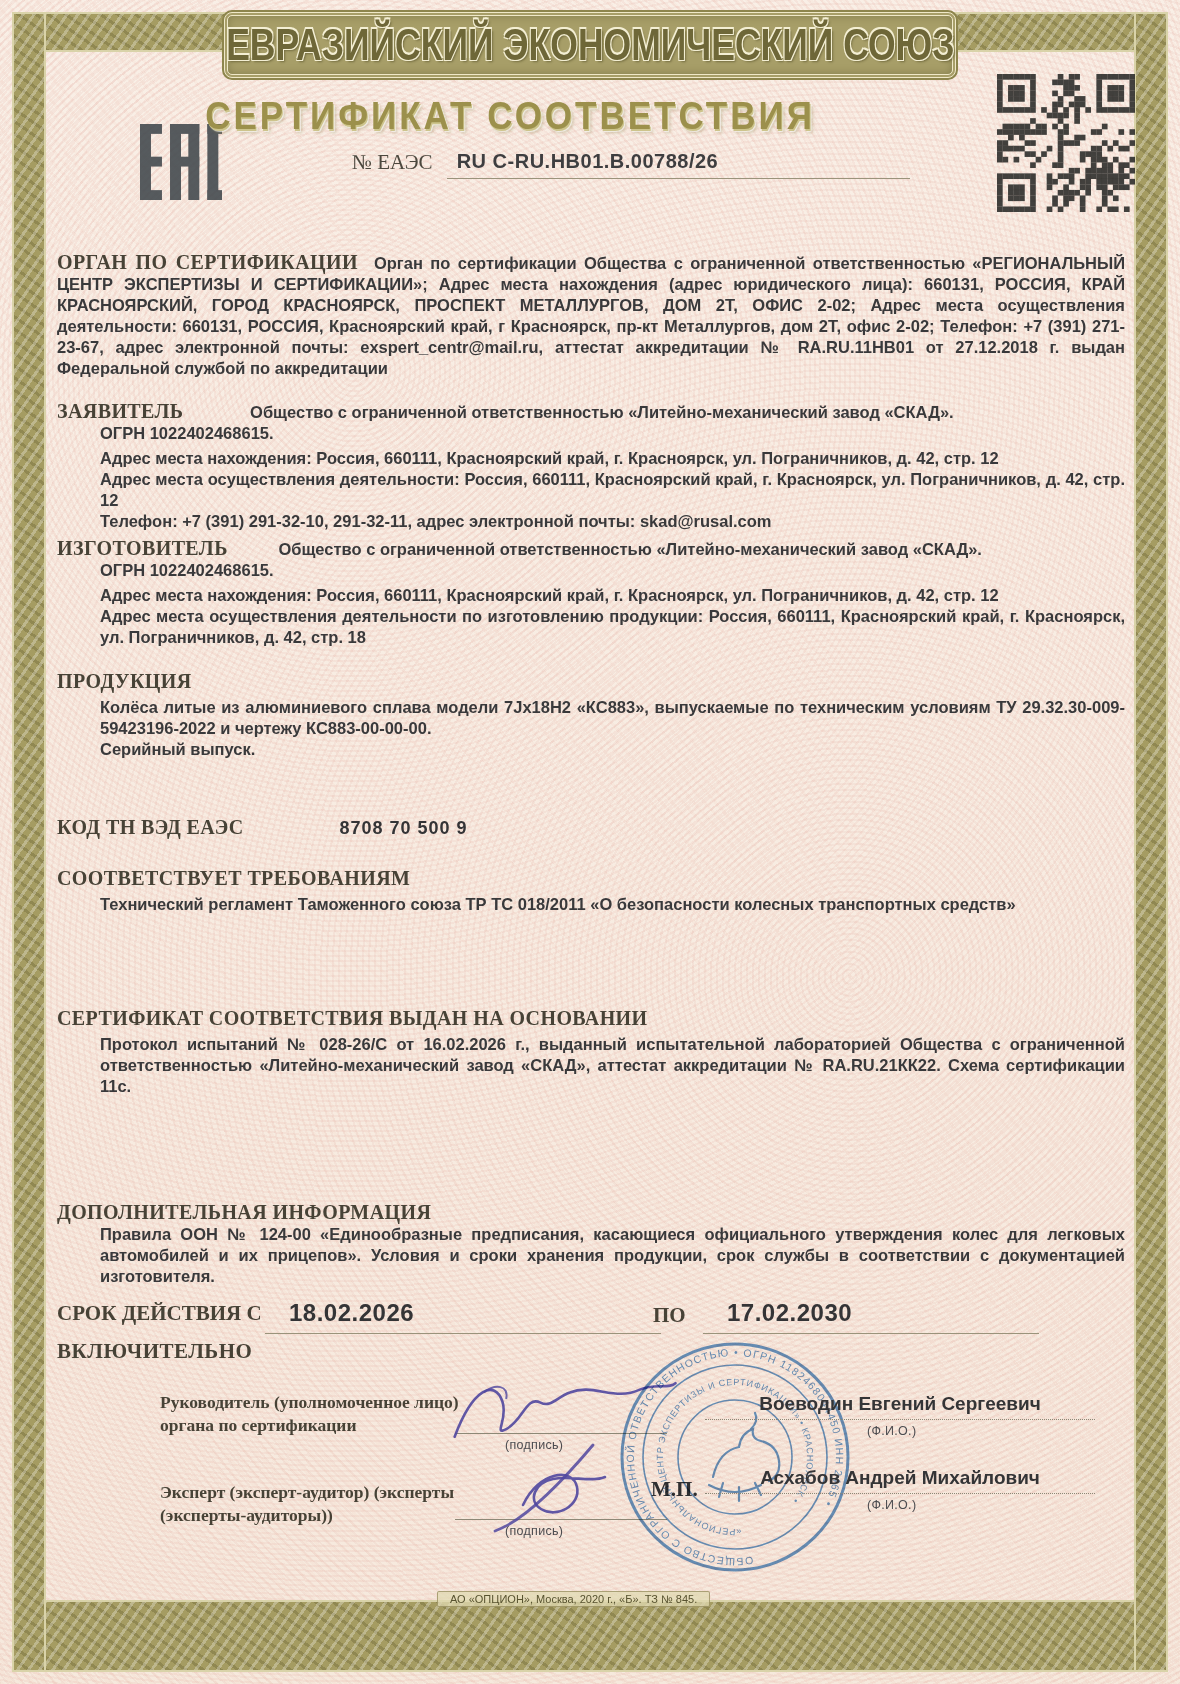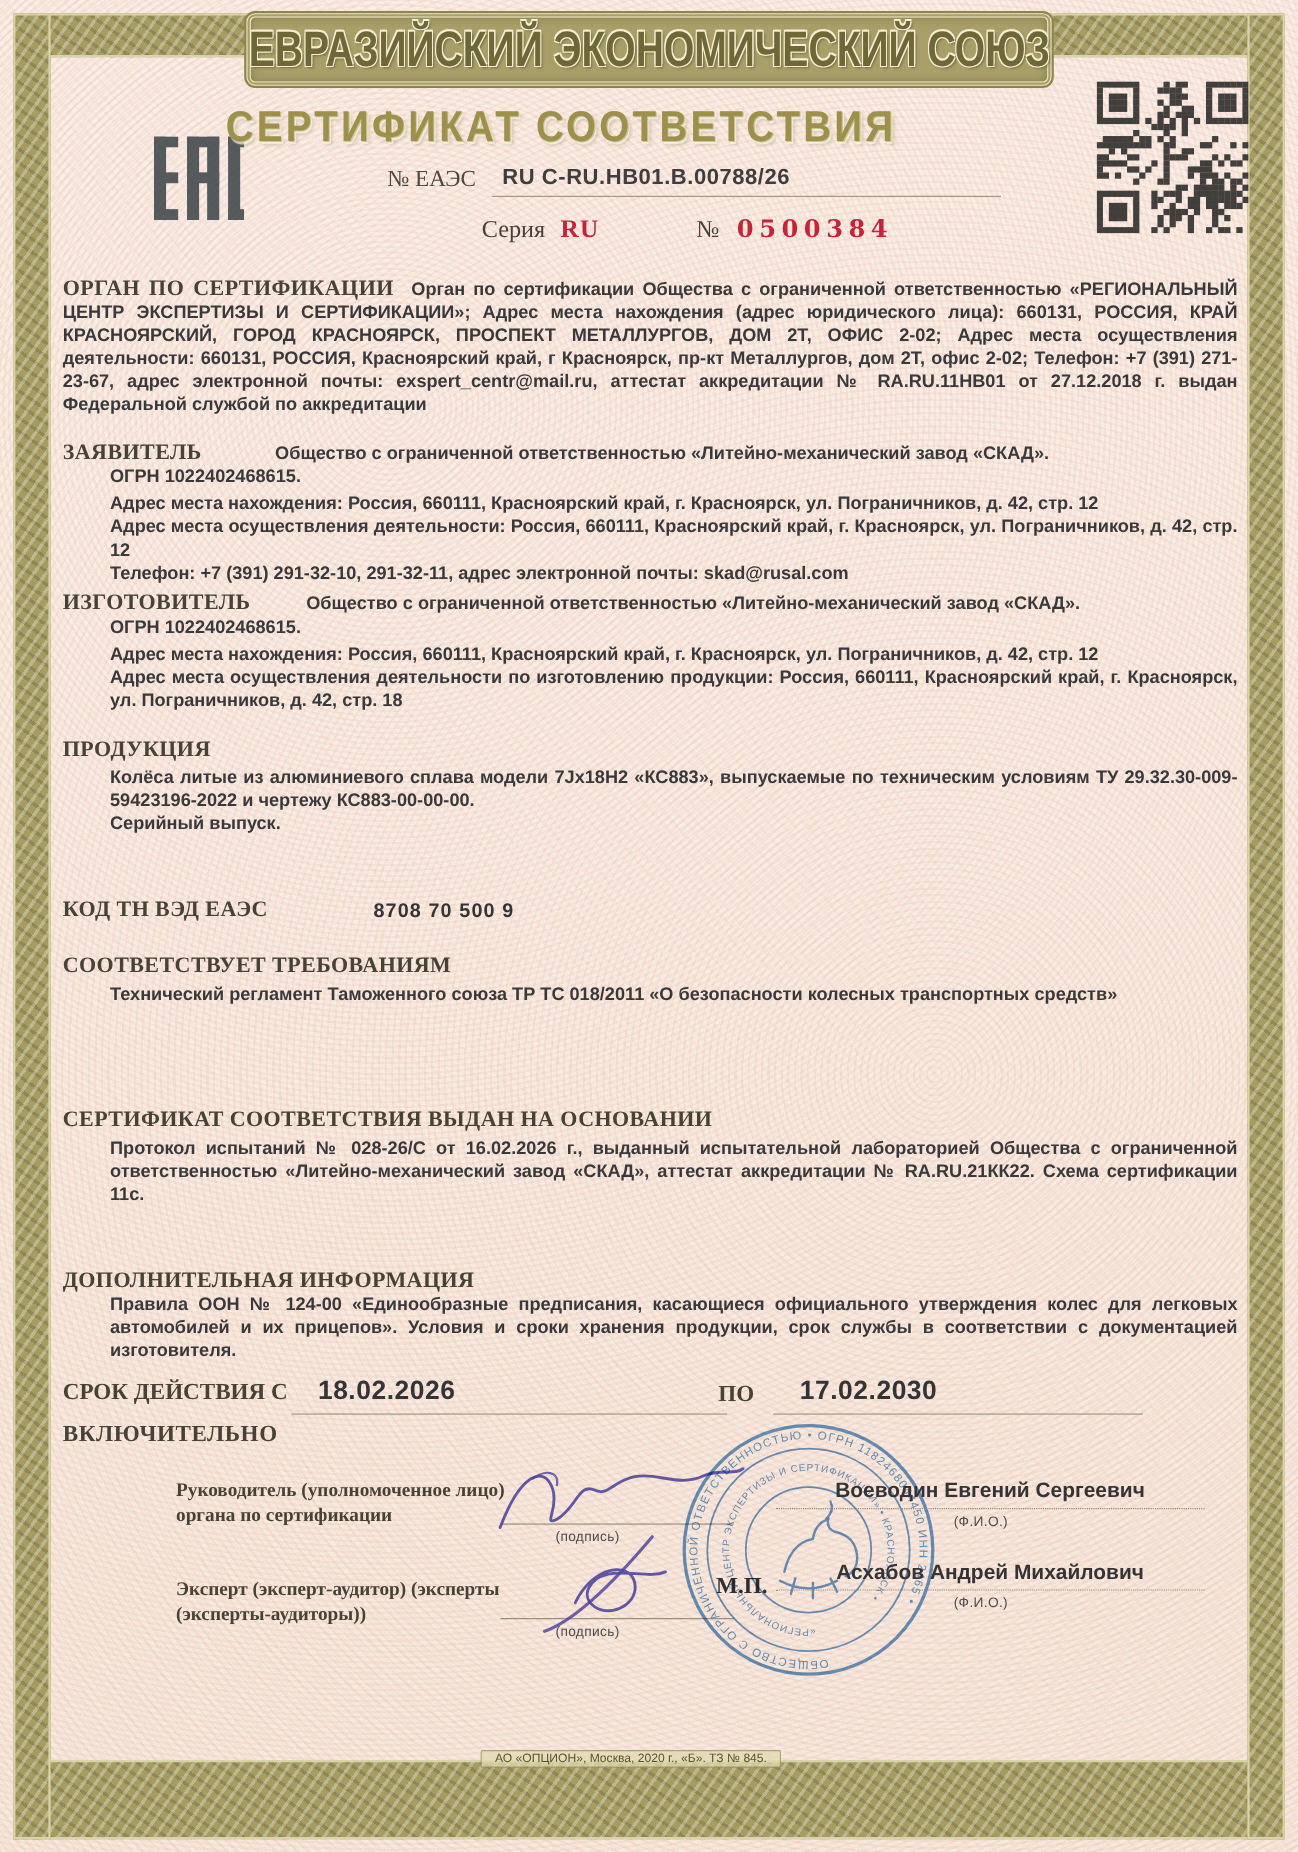--- a/index.html
+++ b/index.html
@@ -63,21 +63,21 @@
   .sec-label{font-family:"Liberation Serif",serif;font-size:20px;font-weight:bold;color:#474236;letter-spacing:.4px;padding-right:16px;}
   .sec-head{font-family:"Liberation Serif",serif;font-size:20px;font-weight:bold;color:#474236;letter-spacing:.4px;margin:0 0 4px 0;}
   .indent{padding-left:43px;}
   .block-org{margin-bottom:22px;}
   .block-app{margin-bottom:6px;}
   .block-man{margin-bottom:22px;}
   .block-prod{margin-bottom:56px;}
   .block-tnved{margin-bottom:28px;display:flex;align-items:flex-end;}
   .block-tnved .code{font-weight:bold;font-size:18px;margin-left:96px;letter-spacing:1px;color:#343436;}
   .block-req{margin-bottom:92px;}
-  .block-basis{margin-bottom:56px;}
+  .block-basis{margin-bottom:104px;}
   .block-add{margin-bottom:10px;}
   
   .validity{position:relative;height:74px;margin-top:6px;}
   .v-label{position:absolute;left:0;top:4px;font-family:"Liberation Serif",serif;font-size:21px;font-weight:bold;color:#474236;white-space:nowrap;}
   .v-line{position:absolute;top:0;border-bottom:1.5px solid #9a937b;padding:2px 0 6px 24px;font-weight:bold;font-size:24px;color:#343436;letter-spacing:.5px;}
   .v-line.one{left:208px;width:372px;}
   .v-po{position:absolute;left:596px;top:6px;font-family:"Liberation Serif",serif;font-size:21px;font-weight:bold;color:#474236;}
   .v-line.two{left:646px;width:312px;}
   .v-incl{position:absolute;left:0;top:42px;font-family:"Liberation Serif",serif;font-size:21px;font-weight:bold;color:#474236;letter-spacing:.5px;}
   
@@ -427,26 +427,20 @@
       </svg>
   </div>
 
   <div class="title">СЕРТИФИКАТ СООТВЕТСТВИЯ</div>
 
   <div class="numrow">
     <span class="lbl">№ ЕАЭС</span>
     <span class="val">RU C-RU.HB01.B.00788/26</span>
   </div>
 
-  <div class="seriesrow">
-    <span class="w">Серия</span>
-    <span class="w red series-val">RU</span>
-    <span class="w no-sign">№</span>
-    <span class="w red serial">0500384</span>
-  </div>
 
   <div class="content">
 
     <p class="flow block-org">
       <span class="sec-label">ОРГАН ПО СЕРТИФИКАЦИИ</span><span>Орган по сертификации Общества с ограниченной ответственностью «РЕГИОНАЛЬНЫЙ ЦЕНТР ЭКСПЕРТИЗЫ И СЕРТИФИКАЦИИ»; Адрес места нахождения (адрес юридического лица): 660131, РОССИЯ, КРАЙ КРАСНОЯРСКИЙ, ГОРОД КРАСНОЯРСК, ПРОСПЕКТ МЕТАЛЛУРГОВ, ДОМ 2Т, ОФИС 2-02; Адрес места осуществления деятельности: 660131, РОССИЯ, Красноярский край, г Красноярск, пр-кт Металлургов, дом 2Т, офис 2-02; Телефон: +7 (391) 271-23-67, адрес электронной почты: exspert_centr@mail.ru, аттестат аккредитации № RA.RU.11НВ01 от 27.12.2018 г. выдан Федеральной службой по аккредитации</span>
     </p>
 
     <div class="block-app">
       <p class="flow">
         <span class="sec-label">ЗАЯВИТЕЛЬ</span>

